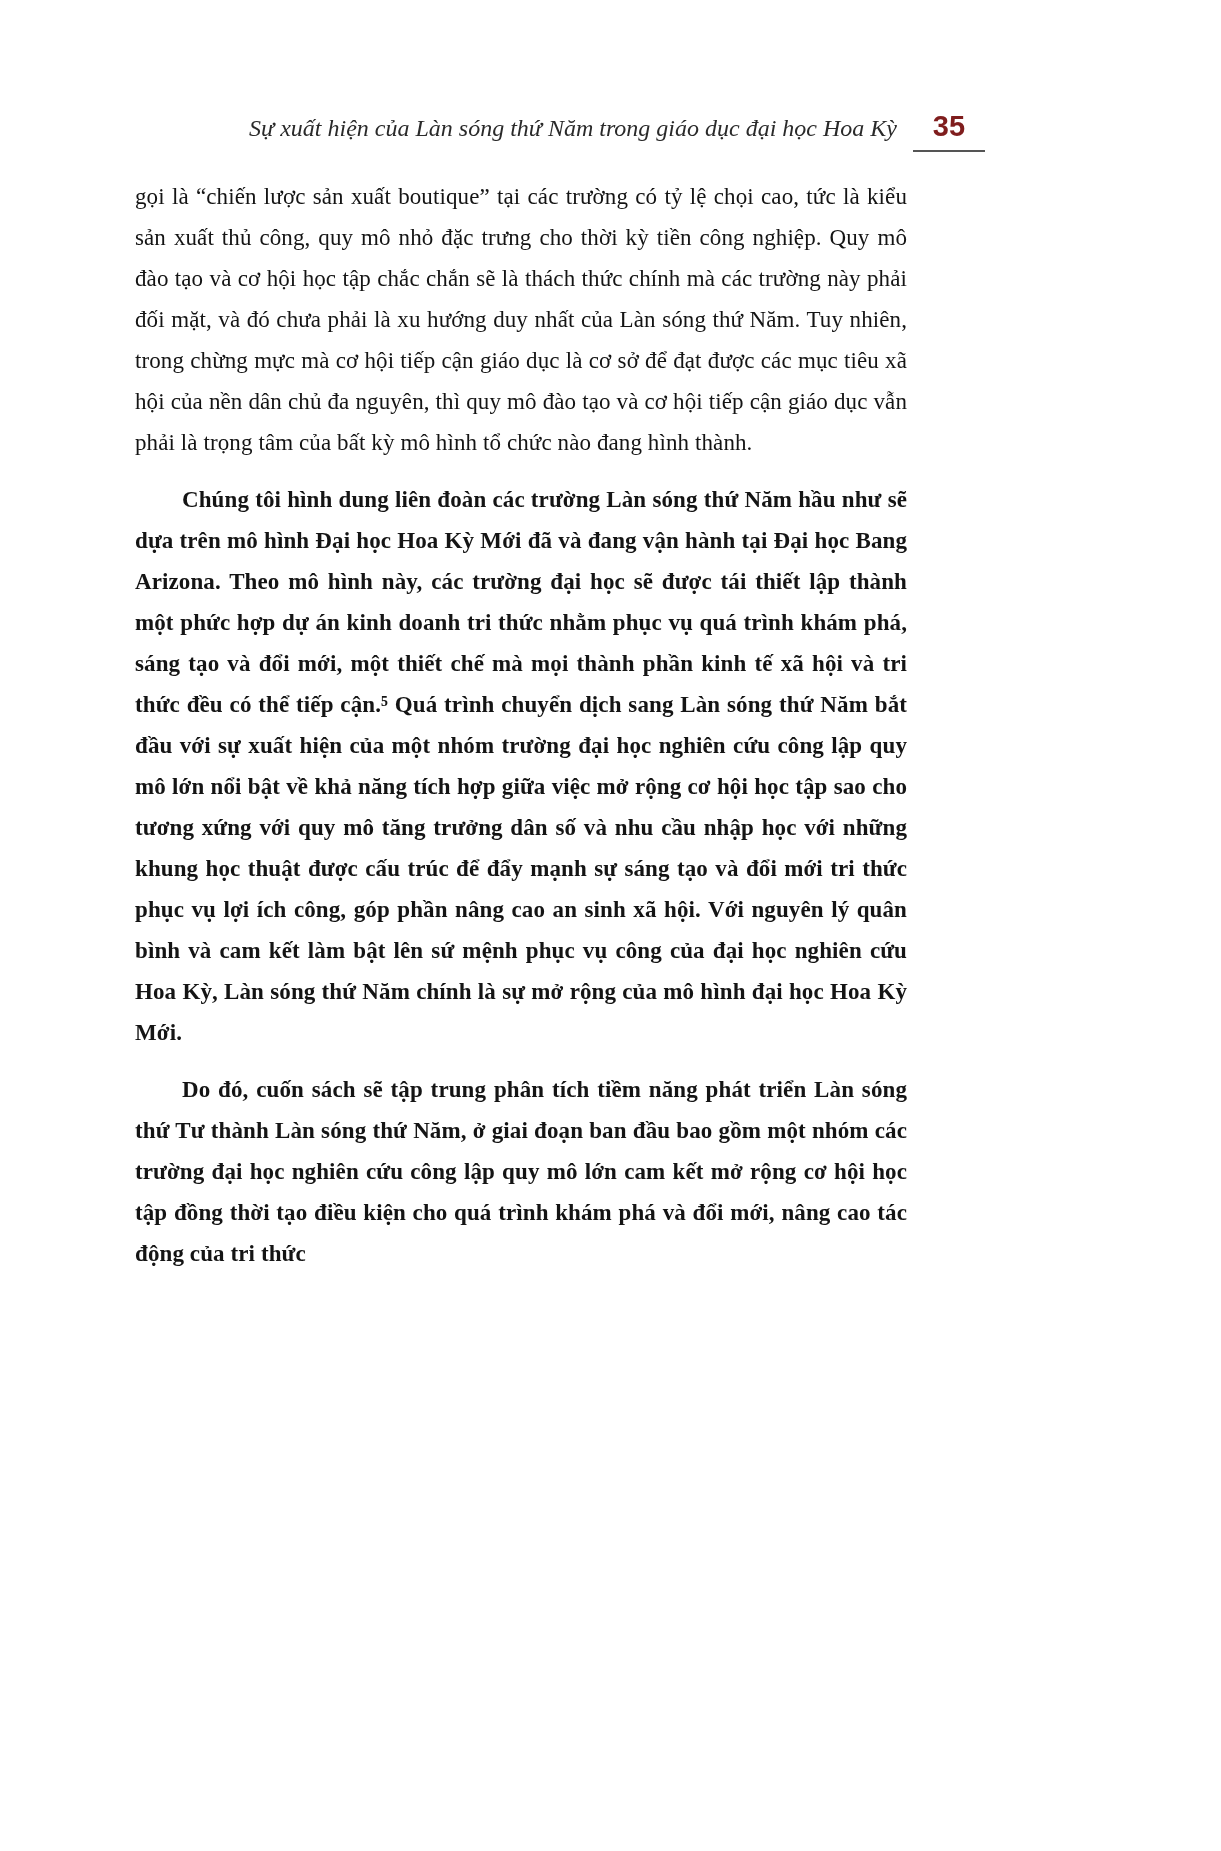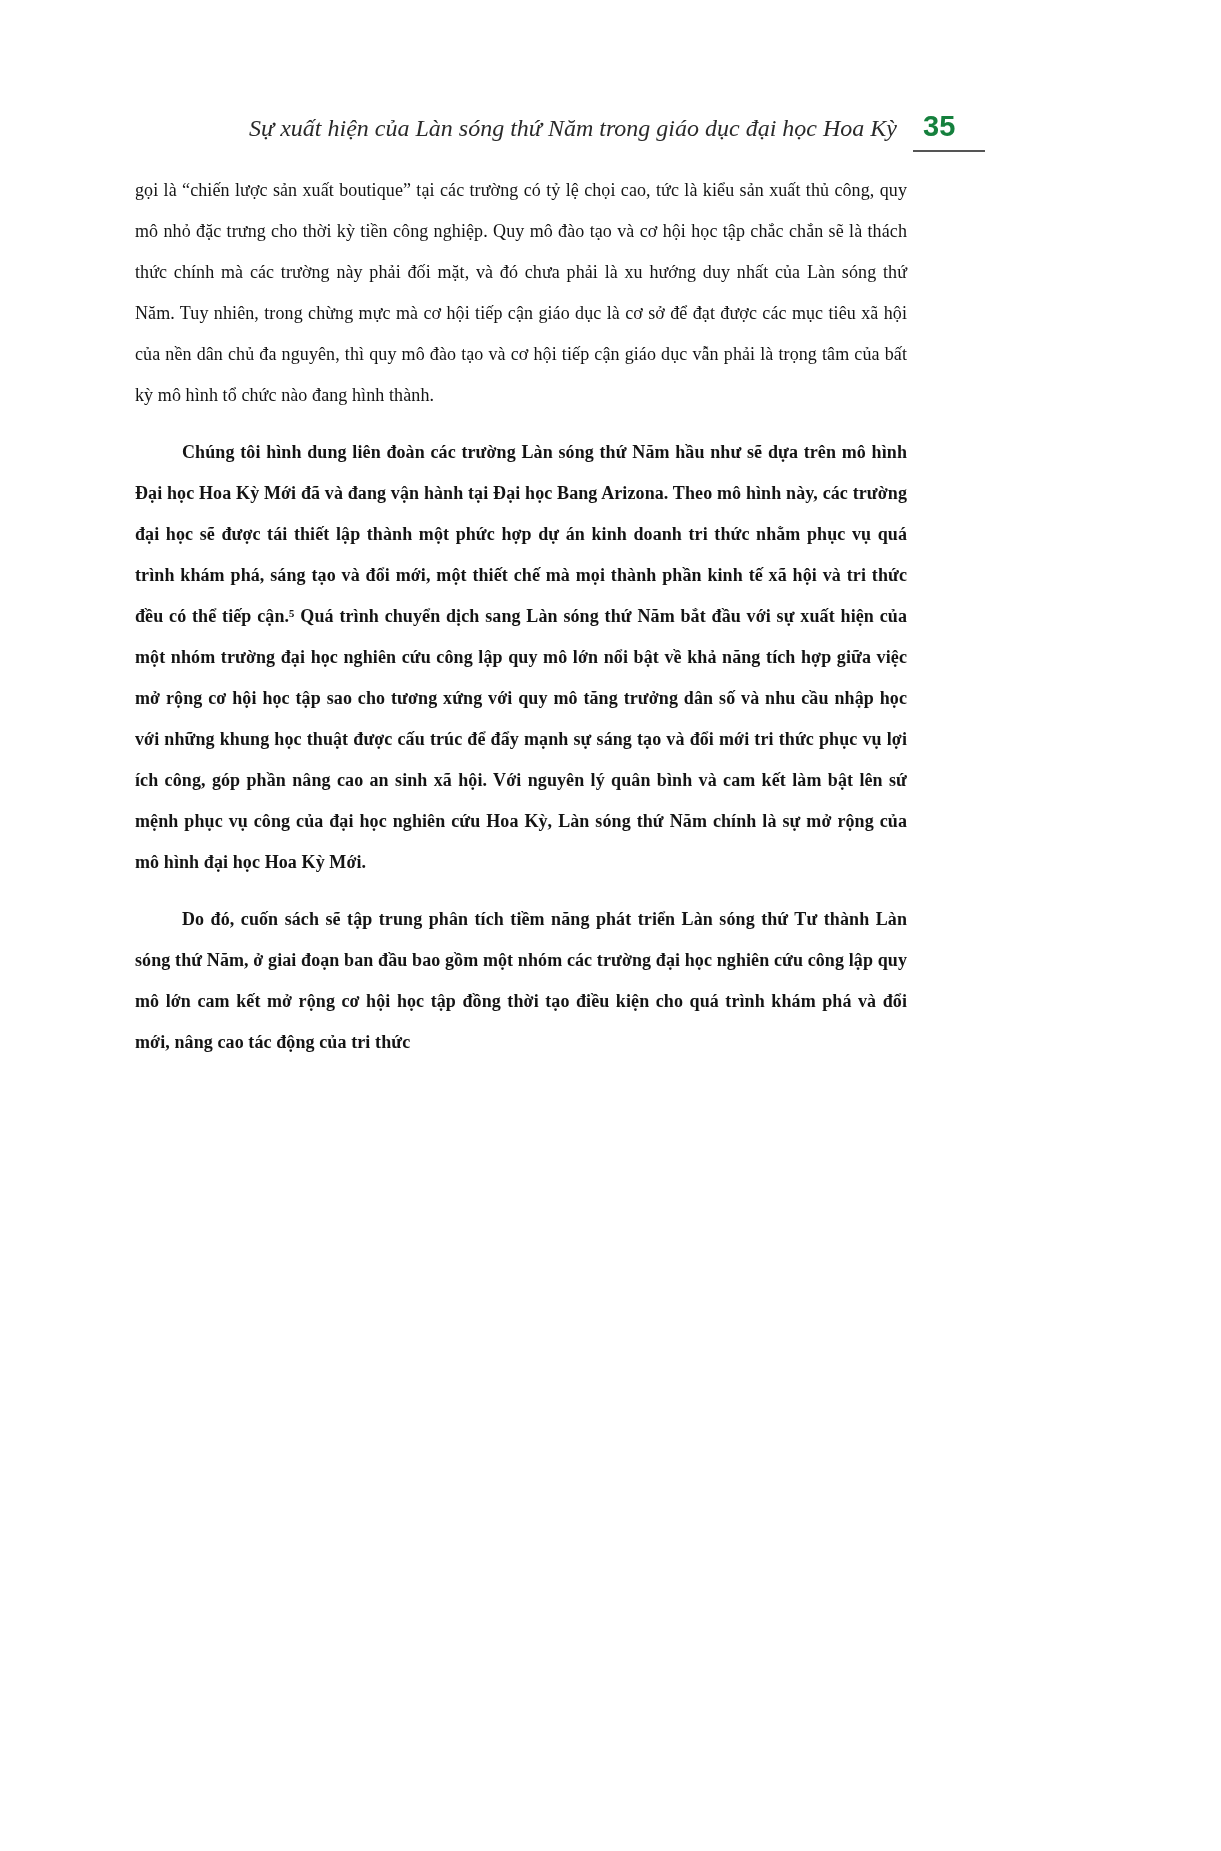--- a/index.html
+++ b/index.html
@@ -32,31 +32,32 @@
     font-size: 24px;
     line-height: 1.2;
     color: #2a2a2a;
     white-space: nowrap;
   }
   .page-number {
     font-family: "Liberation Sans", "DejaVu Sans", sans-serif;
     font-weight: 700;
     font-size: 29px;
     line-height: 1;
-    color: #15803d;
+    color: #7f1d1d;
     padding: 0 10px 9px 10px;
     border-bottom: 2px solid #555;
     min-width: 52px;
+    text-align: center;
   }
   .page-body {
     position: absolute;
-    top: 170px;
+    top: 176px;
     left: 135px;
     width: 772px;
-    font-size: 18px;
+    font-size: 23px;
     line-height: 41px;
     text-align: justify;
     text-justify: inter-word;
     letter-spacing: 0.1px;
   }
   .para {
     margin: 0 0 16px 0;
   }
   .para.indent {
     text-indent: 47px;

